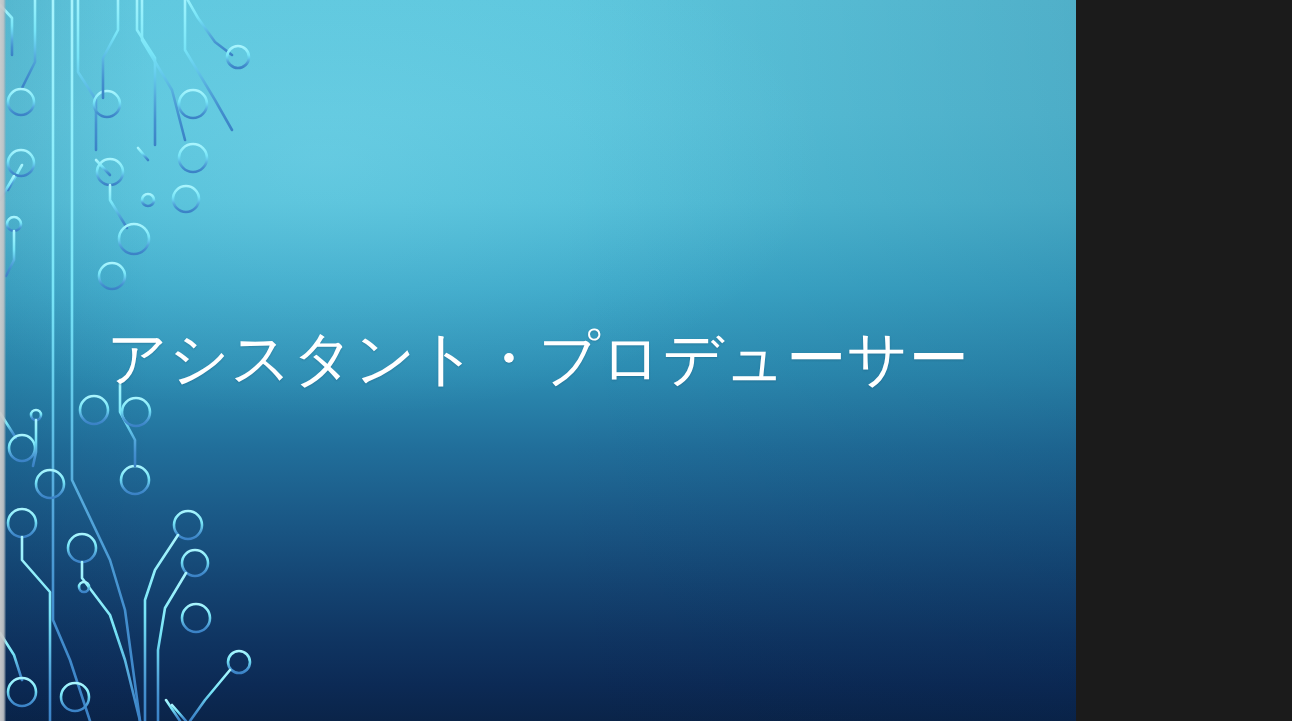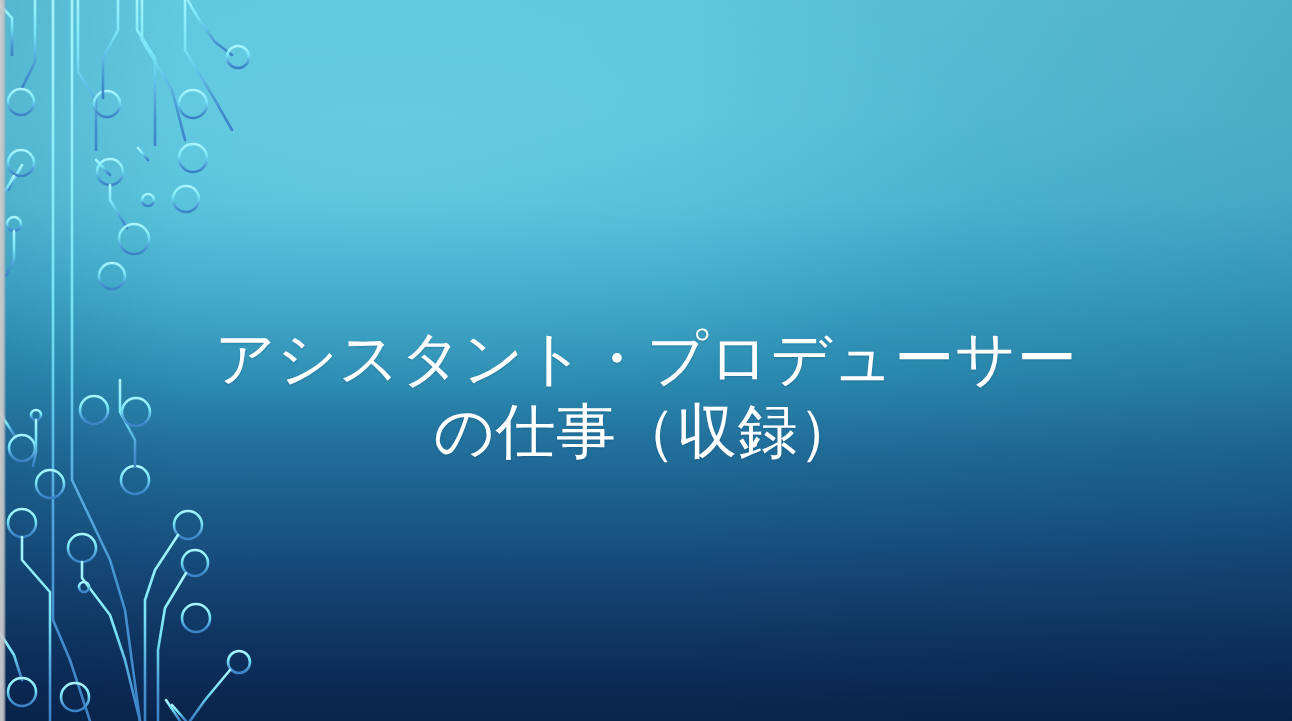--- a/index.html
+++ b/index.html
@@ -3,21 +3,21 @@
 <meta charset="utf-8">
 <title>Slide</title>
 <style>
   html, body {
     margin: 0;
     padding: 0;
     background: #1b1b1b;
   }
   #slide {
     position: relative;
-    width: 1292px;
+    width: 1076px;
     height: 721px;
     overflow: hidden;
     font-family: "Liberation Sans", "DejaVu Sans", sans-serif;
     background: #2a93b8;
   }
 
   
   .bg-base {
     position: absolute;
     inset: 0;
@@ -259,16 +259,15 @@
       <path d="M 152 688 L 152 721"></path>
       <path d="M 166 700 L 180 721"></path>
       <path d="M 172 705 L 186 721"></path>
     </g>
   </svg>
 
   <div class="edge-left"></div>
 
   <div class="title-block">
     <div class="title-line">アシスタント・プロデューサー</div>
-    <div class="title-line">の仕事（収録）</div>
   </div>
 
 </div>
 
 </body></html>

